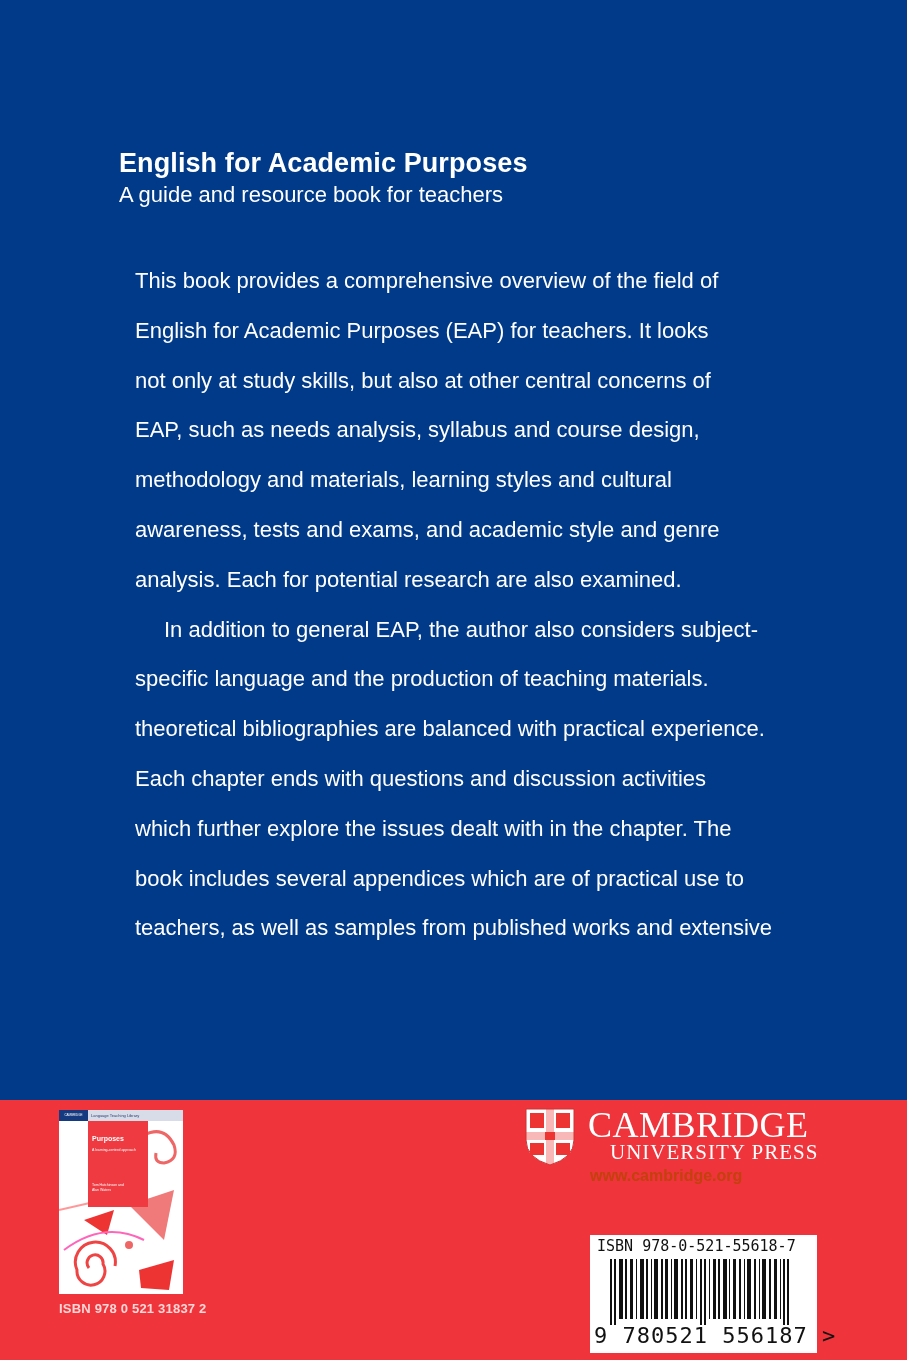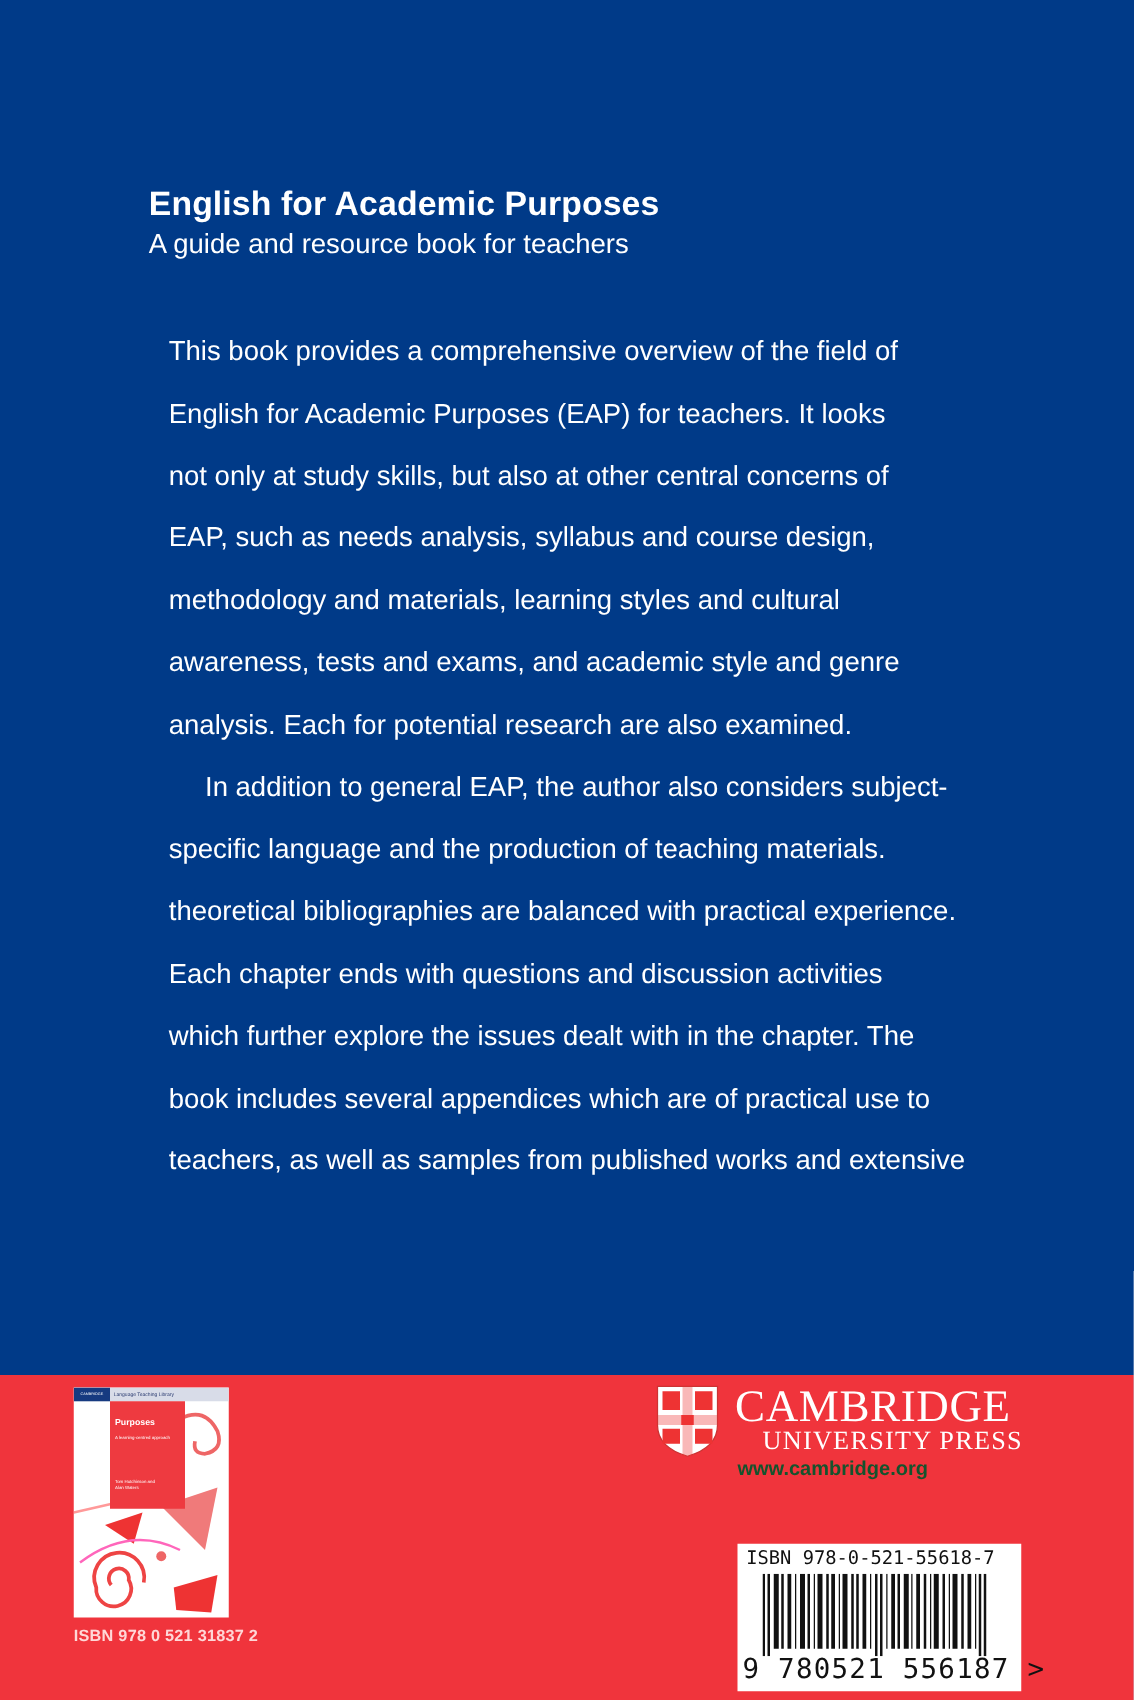--- a/index.html
+++ b/index.html
@@ -17,21 +17,21 @@
   .thumb .hdr .lib { position:absolute; left:32px; top:0; font-size:4px; line-height:11px; color:#2a3b70; }
   .thumb .panel { position:absolute; left:29px; top:11px; width:60px; height:86px; background:#ee3a40; }
   .thumb .panel .t1 { position:absolute; left:4px; top:14px; color:#fff; font-weight:bold; font-size:7px; }
   .thumb .panel .t2 { position:absolute; left:4px; top:27px; color:#fff; font-size:3.5px; }
   .thumb .panel .t3 { position:absolute; left:4px; top:62px; color:#fff; font-size:3.5px; line-height:5px; }
   .thumb svg { position:absolute; left:0; top:0; }
   .small-isbn { position:absolute; left:59px; top:1301px; color:#ffd7d7; font-size:13px; font-weight:bold; letter-spacing:0.2px; }
   .shield { position:absolute; left:525px; top:1108px; width:50px; height:58px; }
   .cup1 { position:absolute; left:588px; top:1104px; color:#fff; font-family:"Liberation Serif", serif; font-size:36px; letter-spacing:0.5px; }
   .cup2 { position:absolute; left:590px; top:1140px; color:#fff; font-family:"Liberation Serif", serif; font-size:21px; letter-spacing:1px;margin-left:20px; }
-  .url { position:absolute; left:590px; top:1167px; color:#14532d; font-size:16px; font-weight:bold; }
+  .url { position:absolute; left:590px; top:1167px; color:#c2410c; font-size:16px; font-weight:bold; }
   .barbox { position:absolute; left:590px; top:1195px; width:227px; height:118px; background:#fff;margin-top:40px; }
   .barbox .isbn { position:absolute; left:7px; top:2px; font-family:"DejaVu Sans Mono", monospace; font-size:15px; color:#111; }
   .barbox svg { position:absolute; left:20px; top:24px; }
   .barbox .num { position:absolute; left:4px; top:88px; font-family:"DejaVu Sans Mono", monospace; font-size:22px; color:#111; letter-spacing:1px; white-space:pre; }
 </style>
 </head>
 <body>
 
 <div class="blue"></div>
 <div class="red"></div>

